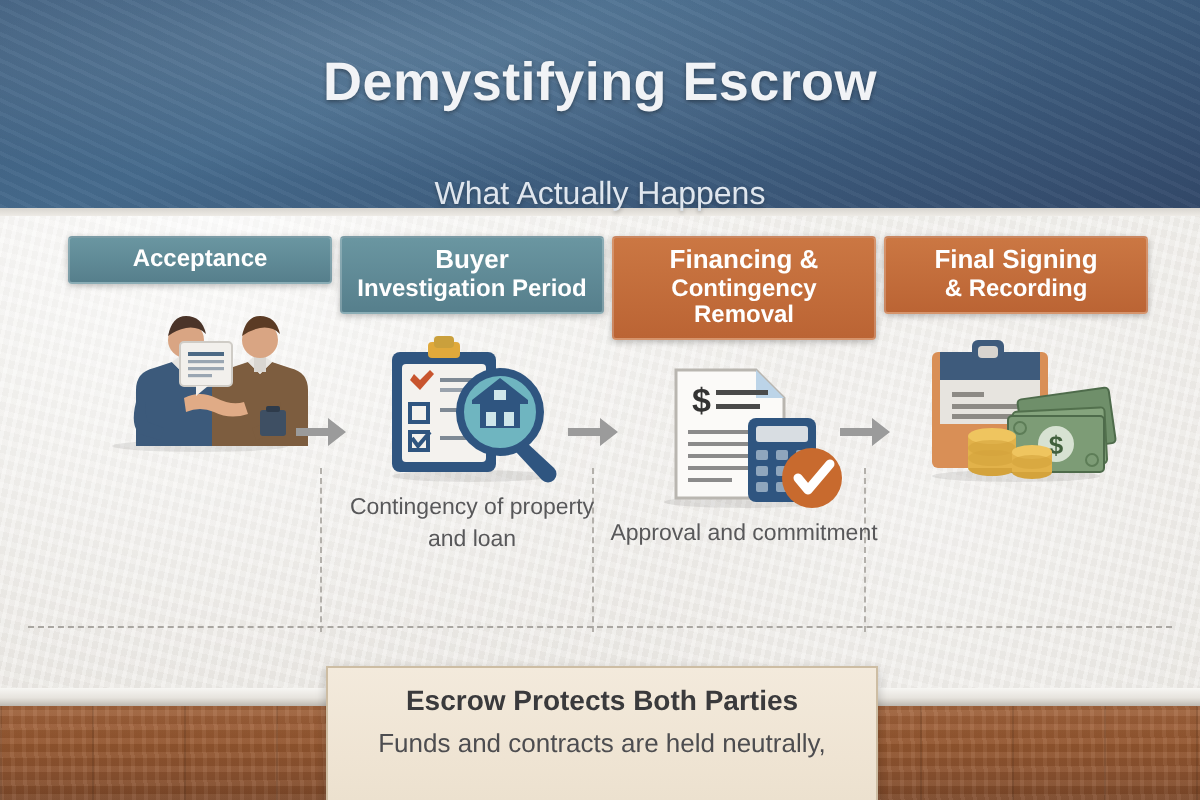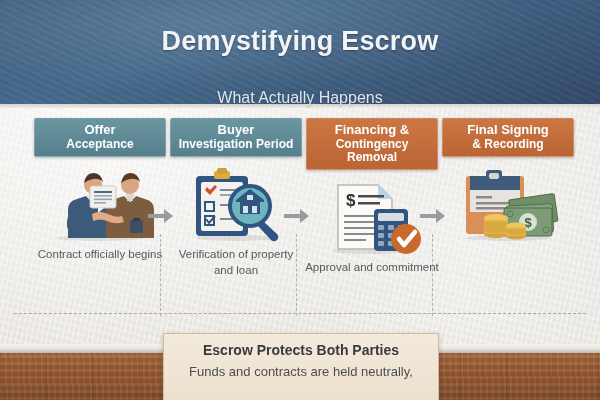--- a/index.html
+++ b/index.html
@@ -149,21 +149,20 @@
 
   <div class="steps">
 
     <div class="vdash v0"></div>
     <div class="vdash v1"></div>
     <div class="vdash v2"></div>
     <div class="hdash"></div>
 
     <div class="step s0">
       <div class="chip teal">
-        <span class="l1">Offer</span>
         <span class="l2">Acceptance</span>
       </div>
       <div class="icon-box">
         <svg width="112" height="76" viewBox="0 0 112 76">
           <ellipse cx="56" cy="72" rx="44" ry="3" fill="#000" opacity=".08"></ellipse>
 
           <path d="M24 72 V44 q0-9 9-11 l9-3 l7 7 l7-7 l9 3 q9 2 9 11 V72z" fill="#3c5a7b"></path>
           <path d="M42 30 l7 7 l7-7 l-4 -3 h-6z" fill="#e8e6e2"></path>
           <rect x="46" y="27" width="6" height="8" fill="#d9d6d1"></rect>
           <circle cx="49" cy="19" r="9" fill="#d9a583"></circle>
@@ -183,21 +182,20 @@
           <rect x="89" y="52" width="7" height="3" rx="1" fill="#2e3b4b"></rect>
 
           <rect x="46" y="20" width="26" height="22" rx="2" fill="#f2f0ec" stroke="#cfccc6" stroke-width="1"></rect>
           <path d="M54 42 l0 5 l6 -5z" fill="#f2f0ec"></path>
           <rect x="50" y="25" width="18" height="2" fill="#4d6a85"></rect>
           <rect x="50" y="29" width="18" height="1.6" fill="#9aa6b2"></rect>
           <rect x="50" y="32.5" width="18" height="1.6" fill="#9aa6b2"></rect>
           <rect x="50" y="36" width="12" height="1.6" fill="#9aa6b2"></rect>
         </svg>
       </div>
-      <div class="caption">Contract officially begins</div>
     </div>
 
     <div class="step s1">
       <div class="chip teal">
         <span class="l1">Buyer</span>
         <span class="l2">Investigation Period</span>
       </div>
       <div class="icon-box">
         <svg width="112" height="76" viewBox="0 0 112 76">
           <ellipse cx="56" cy="72" rx="40" ry="3" fill="#000" opacity=".08"></ellipse>
@@ -216,21 +214,21 @@
 
           <circle cx="70" cy="40" r="20" fill="#6fb5c0" stroke="#2f5580" stroke-width="4"></circle>
           <path d="M56 34 l14 -11 l14 11 v2 h-4 v12 h-20 v-12 h-4z" fill="#2f5580"></path>
           <path d="M58 33 l12 -9 l12 9" fill="none" stroke="#3e7790" stroke-width="0"></path>
           <rect x="63" y="40" width="5" height="7" fill="#cfe6ea"></rect>
           <rect x="72" y="40" width="5" height="7" fill="#cfe6ea"></rect>
           <rect x="67" y="29" width="6" height="5" fill="#cfe6ea"></rect>
           <path d="M83 55 l14 13 a4 4 0 0 1 -6 6 l-13 -14z" fill="#2f5580"></path>
         </svg>
       </div>
-      <div class="caption">Verification of property and loan</div>
+      <div class="caption">Contingency of property and loan</div>
     </div>
 
     <div class="step s2">
       <div class="chip orange">
         <span class="l1">Financing &amp;</span>
         <span class="l2">Contingency Removal</span>
       </div>
       <div class="icon-box">
         <svg width="112" height="76" viewBox="0 0 112 76">
           <ellipse cx="56" cy="72" rx="40" ry="3" fill="#000" opacity=".08"></ellipse>

